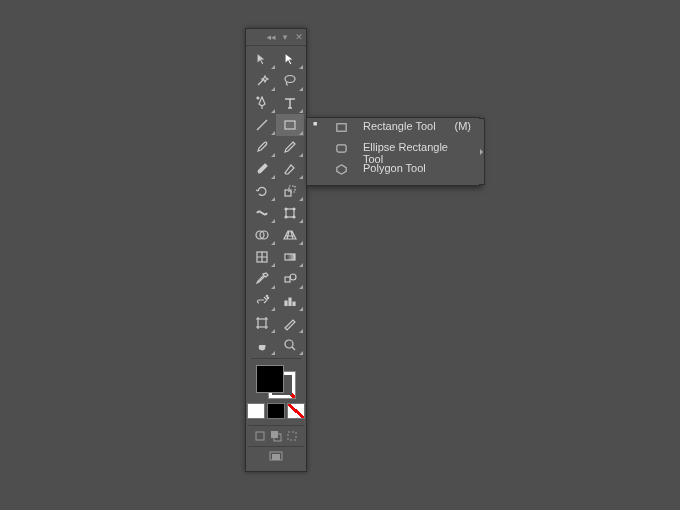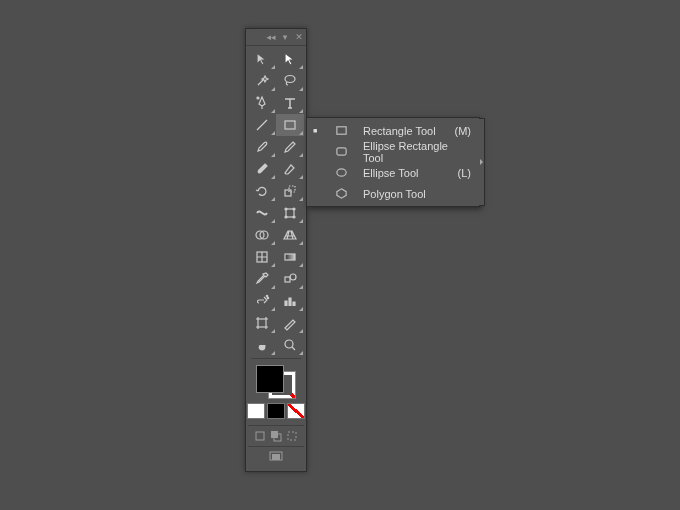--- a/index.html
+++ b/index.html
@@ -24,21 +24,21 @@
 .mini.white{background:#fff}
 .mini.black{background:#000}
 .mini.none{background:#fff}
 .mini.none::after{content:"";position:absolute;inset:0;background:linear-gradient(to top right,transparent 43%,#e00 43%,#e00 57%,transparent 57%)}
 .bottom-row{display:flex;justify-content:center;gap:2px;padding:3px 0;border-top:1px solid #404040}
 .bottom-row .b{width:14px;height:14px;display:flex;align-items:center;justify-content:center;color:#999}
 .screen-row{display:flex;justify-content:center;padding:4px 0;border-top:1px solid #404040}
 .flyout{position:absolute;left:306px;top:117px;width:172px;background:#535353;border:1px solid #2d2d2d;box-shadow:2px 2px 6px rgba(0,0,0,.5);padding:2px 0}
 .fly-handle{position:absolute;right:-6px;top:0;bottom:0;width:5px;background:#535353;border:1px solid #2d2d2d;border-left:none;display:flex;align-items:center;justify-content:center}
 .fly-handle::after{content:"";width:0;height:0;border-left:3px solid #aaa;border-top:3px solid transparent;border-bottom:3px solid transparent}
-.fly-item{display:flex;align-items:center;height:21px;padding:0 8px 0 4px;gap:15px;cursor:pointer}
+.fly-item{display:flex;align-items:flex-start;height:21px;padding:0 8px 0 4px;gap:15px;cursor:pointer}
 .fly-check{width:8px;text-align:center;color:#ddd;font-size:7px}
 .fly-icon{width:14px;height:14px;display:flex;align-items:center;justify-content:center}
 .fly-icon svg{width:13px;height:13px;fill:none;stroke:#bbb;stroke-width:1.3}
 .fly-label{flex:1;color:#ddd;font-size:11px}
 .fly-shortcut{color:#ddd;font-size:11px}
 </style>
 </head>
 <body>
 
 <div class="panel">
@@ -330,29 +330,19 @@
           <rect x="2" y="3" width="10" height="8" rx="2"></rect>
         </svg>
       </span>
     <span class="fly-label">Ellipse Rectangle Tool</span>
     <span class="fly-shortcut"></span>
   </div>
   <div class="fly-item">
     <span class="fly-check"></span>
     <span class="fly-icon">
         <svg viewBox="0 0 14 14">
-          <ellipse cx="7" cy="7" rx="5" ry="4"></ellipse>
-        </svg>
-      </span>
-    <span class="fly-label">Ellipse Tool</span>
-    <span class="fly-shortcut">(L)</span>
-  </div>
-  <div class="fly-item">
-    <span class="fly-check"></span>
-    <span class="fly-icon">
-        <svg viewBox="0 0 14 14">
           <path d="M7 2l5 3v4l-5 3-5-3V5z"></path>
         </svg>
       </span>
     <span class="fly-label">Polygon Tool</span>
     <span class="fly-shortcut"></span>
   </div>
 </div>
 
 </body></html>

